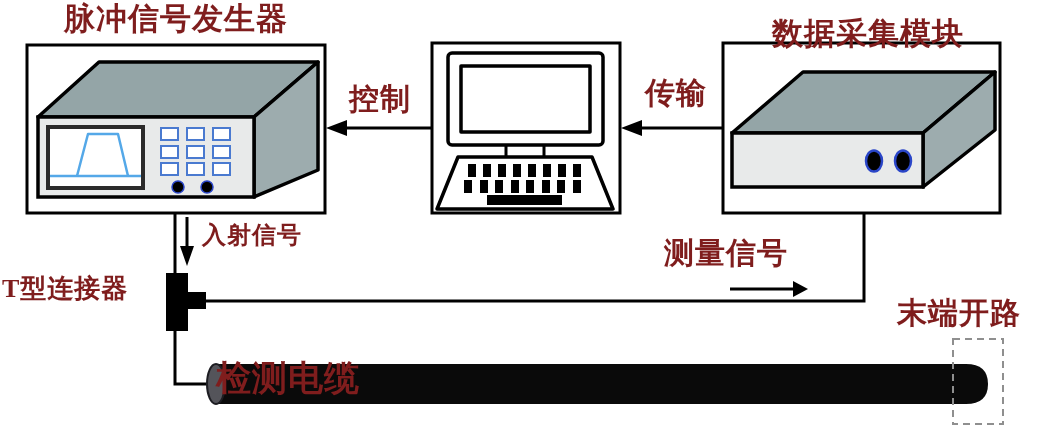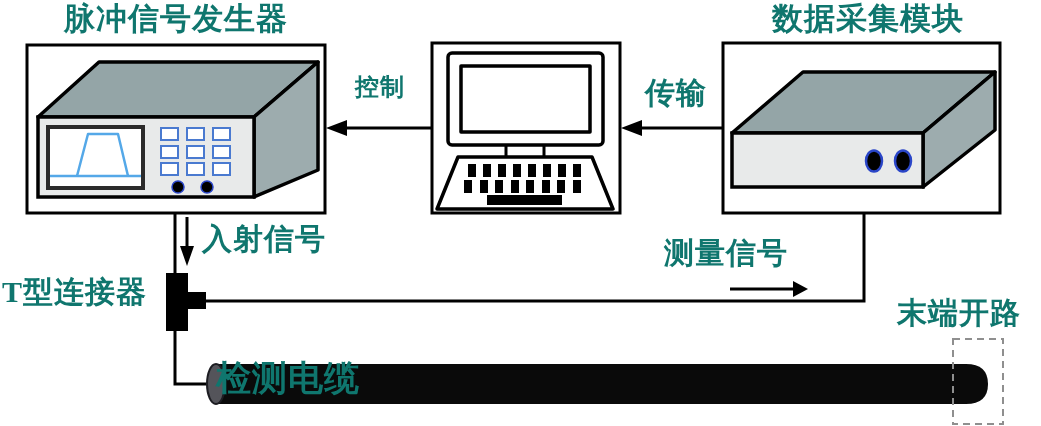--- a/index.html
+++ b/index.html
@@ -1,21 +1,21 @@
 <!DOCTYPE html>
 <html style="--device-top: #94a5a7; --device-side: #9dacae; --device-front: #e8eaea; --screen-wave: #54a8e8; --button-border: #4a7ad0; --port-ring: #2a46c8; --cable: #0a0a0a; --cable-cap: #54545a;"><head>
 <meta charset="utf-8">
 <style>
   html,body { margin:0; padding:0; background:#ffffff; }
   .canvas {
     position:relative; width:1041px; height:426px; background:#fff;
     font-family:"Liberation Serif","DejaVu Serif",serif; overflow:hidden;
   }
   .lbl {
-    position:absolute; font-weight:700; color:#0f766e;
+    position:absolute; font-weight:700; color:#7f1d1d;
     white-space:nowrap; line-height:1.1; letter-spacing:1px;
   }
   .lbl.center { text-align:center; }
   svg.layer { position:absolute; left:0; top:0; }
 
   
   .outline   { fill:none; stroke:#000; stroke-width:3; }
   .face-top  { fill:var(--device-top,#94a5a7);  stroke:#000; stroke-width:3.5; stroke-linejoin:round; }
   .face-side { fill:var(--device-side,#9dacae); stroke:#000; stroke-width:3.5; stroke-linejoin:round; }
   .face-front{ fill:var(--device-front,#e8eaea);stroke:#000; stroke-width:3.5; }
@@ -134,28 +134,28 @@
       <path class="cable" d="M216,364 L966,364 Q988,364 988,384 Q988,404 966,404 L216,404 Z"></path>
       <ellipse class="cap" cx="216" cy="384" rx="9" ry="20"></ellipse>
     </g>
 
     <rect class="dashed" x="953" y="339" width="50" height="85"></rect>
   </svg>
 
   <div class="lbl center" style="left:27px; top:2px; width:298px; font-size:31px;">脉冲信号发生器</div>
 
 
-  <div class="lbl center" style="left:723px; top:2px; width:290px; font-size:31px;">数据采集模块</div>
+  <div class="lbl center" style="left:723px; top:17px; width:290px; font-size:31px;">数据采集模块</div>
 
-  <div class="lbl center" style="left:330px; top:74px; width:100px; font-size:24px;">控制</div>
+  <div class="lbl center" style="left:330px; top:82px; width:100px; font-size:30px;">控制</div>
 
   <div class="lbl center" style="left:626px; top:76px; width:100px; font-size:30px;text-align:center;">传输</div>
 
-  <div class="lbl" style="left:202px; top:222px; font-size:30px;">入射信号</div>
+  <div class="lbl" style="left:202px; top:222px; font-size:24px;">入射信号</div>
 
-  <div class="lbl" style="left:2px; top:275px; font-size:30px;">T型连接器</div>
+  <div class="lbl" style="left:2px; top:275px; font-size:26px;">T型连接器</div>
 
   <div class="lbl" style="left:664px; top:236px; font-size:30px;">测量信号</div>
 
   <div class="lbl" style="left:216px; top:316px; font-size:35px;margin-top:44px;">检测电缆</div>
 
   <div class="lbl" style="left:897px; top:296px; font-size:30px;">末端开路</div>
 </div>
 
 </body></html>

